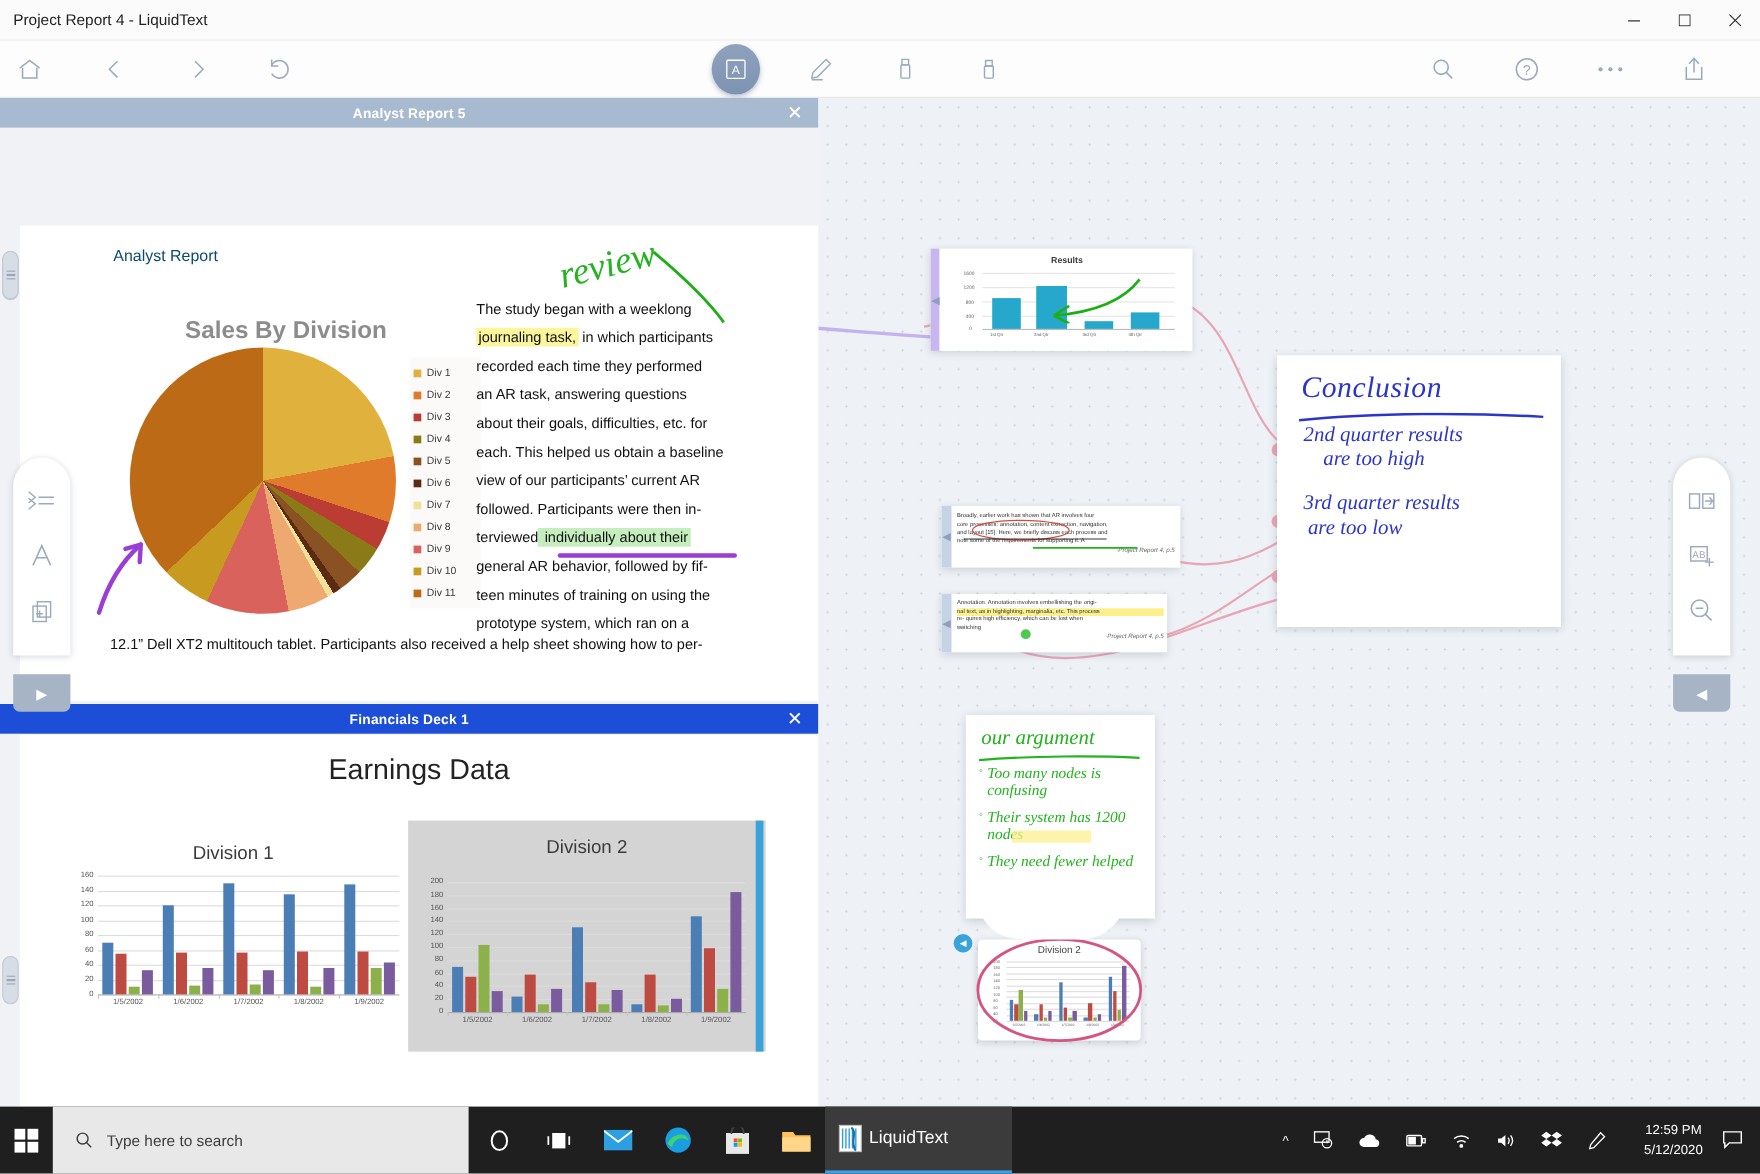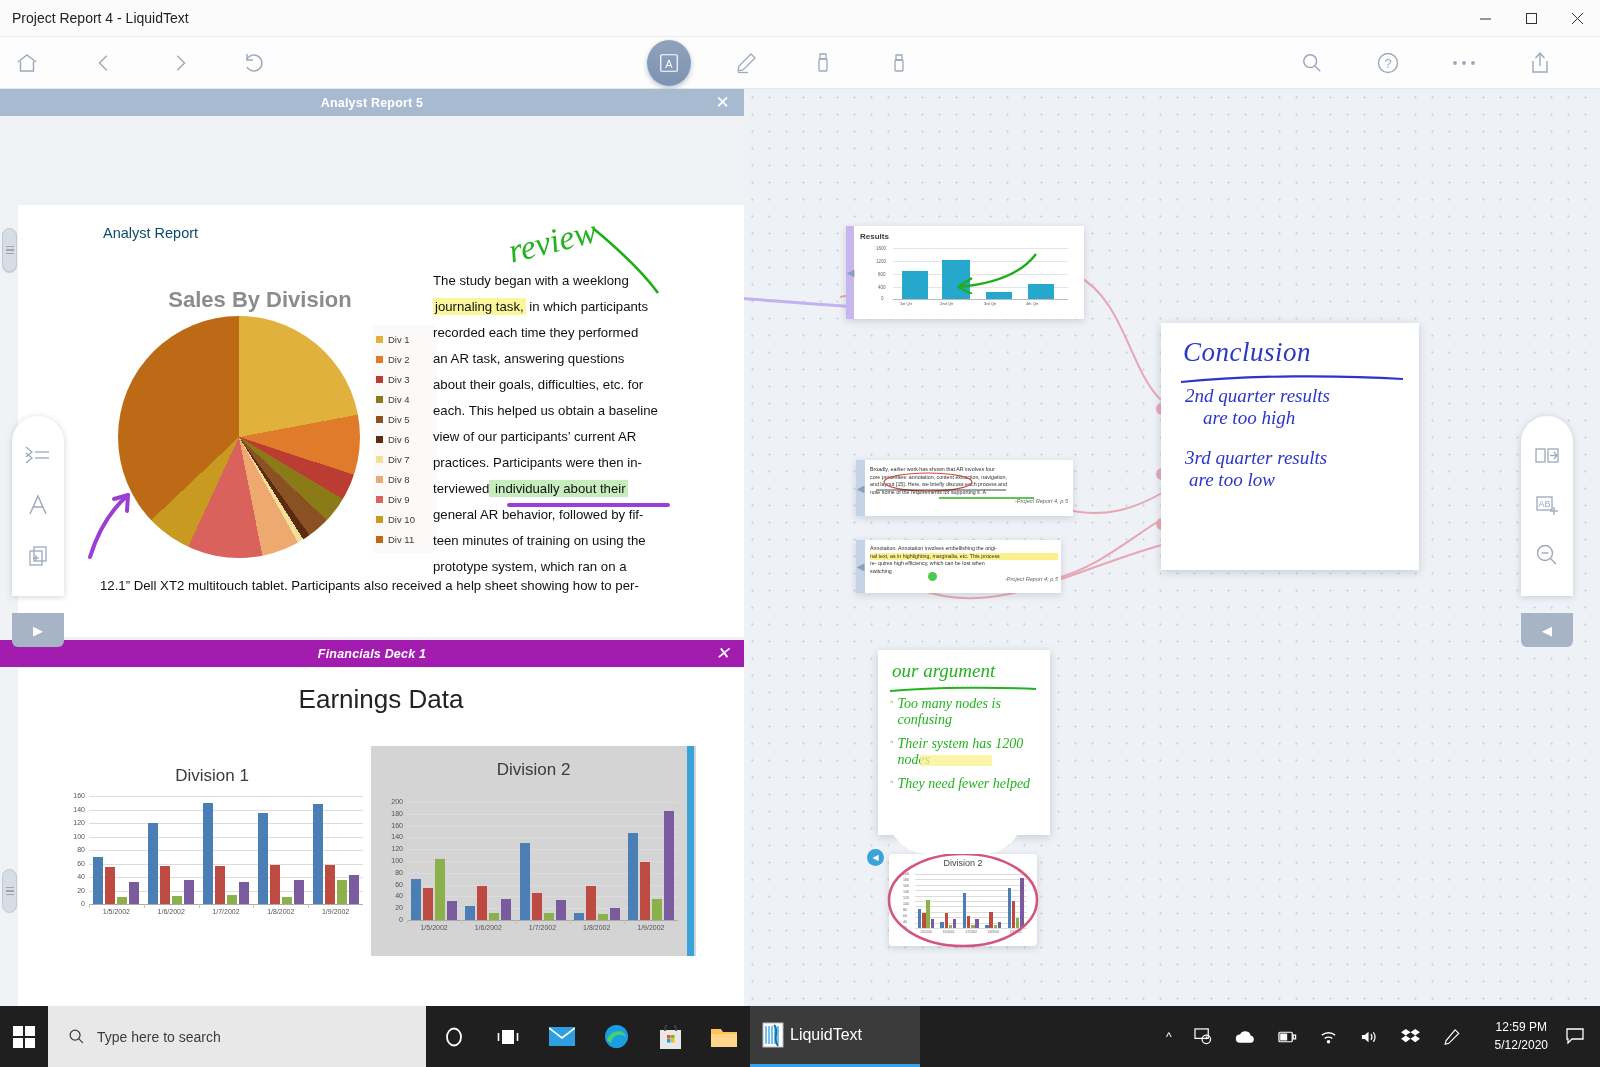--- a/index.html
+++ b/index.html
@@ -55,21 +55,21 @@
   .docpane {
     position:absolute; left:0px; top:89px; width:744px; height:917px;
     background:#f0f2f5; overflow:hidden;
   }
   .doc-header {
     position:relative; width:744px; height:27px;
     background:#a8bacf; color:#fff;
     display:flex; align-items:center; justify-content:center;
     font-size:12.5px; font-weight:bold; letter-spacing:.2px;
   }
-  .doc-header.rose { background:#a21caf;font-style:italic; }
+  .doc-header.rose { background:#1d4ed8; }
   .doc-close {
     position:absolute; right:14px; top:3px; font-size:17px; color:#fff; font-weight:300;
   }
   .docpage { background:#fff; position:relative; }
 
   
   .doc1 { position:absolute; left:18px; top:116px; width:726px; height:432px; background:#fff; }
   .doc1-label { position:absolute; left:85px; top:20px; font-size:14.5px; color:#0c4a6e; }
   .pie-title {
     position:absolute; left:127px; top:82px; width:230px; text-align:center;
@@ -288,21 +288,21 @@
     </svg>
 
     <svg style="position:absolute;left:-80px;top:150px;width:250px;height:90px;pointer-events:none">
       <path d="M8,56 C60,56 120,64 196,68" stroke="#c4b2ef" stroke-width="3" fill="none"></path>
       <circle cx="196" cy="68" r="7" fill="#a855e8"></circle>
     </svg>
 
     <div class="card" style="left:102px; top:137px; width:238px; height:93px;">
       <div class="card-tab" style="background:#c8b6ef; width:8px;"></div>
       <div class="card-chev" style="left:-1px;">◀</div>
-      <div style="position:absolute;left:14px;top:6px;width:220px;text-align:left;font-size:8px;font-weight:bold;color:#3b3b3b;">Results</div>
+      <div style="position:absolute;left:14px;top:6px;width:220px;text-align:center;font-size:8px;font-weight:bold;color:#3b3b3b;">Results</div>
 
       <div style="position:absolute;left:30px;top:18px;width:200px;height:62px;">
         <div style="position:absolute;left:0;top:2px;font-size:4.5px;color:#666">1600</div>
         <div style="position:absolute;left:0;top:15px;font-size:4.5px;color:#666">1200</div>
         <div style="position:absolute;left:2px;top:28px;font-size:4.5px;color:#666">800</div>
         <div style="position:absolute;left:2px;top:41px;font-size:4.5px;color:#666">400</div>
         <div style="position:absolute;left:5px;top:52px;font-size:4.5px;color:#666">0</div>
         <div style="position:absolute;left:17px;top:4px;width:175px;height:1px;background:#e5e5e5"></div>
         <div style="position:absolute;left:17px;top:17px;width:175px;height:1px;background:#e5e5e5"></div>
         <div style="position:absolute;left:17px;top:30px;width:175px;height:1px;background:#e5e5e5"></div>
@@ -535,21 +535,21 @@
       </svg>
 
       <div class="bodytext">
         <div>The study began with a weeklong</div>
         <div><span class="hl-yellow">journaling task,</span><span> in which participants</span></div>
         <div>recorded each time they performed</div>
         <div>an AR task, answering questions</div>
         <div>about their goals, difficulties, etc. for</div>
         <div>each. This helped us obtain a baseline</div>
         <div>view of our participants’ current AR</div>
-        <div>practices. Participants were then in-</div>
+        <div>followed. Participants were then in-</div>
         <div><span>terviewed</span><span class="hl-green"> individually about their</span></div>
         <div>general AR behavior, followed by fif-</div>
         <div>teen minutes of training on using the</div>
         <div>prototype system, which ran on a</div>
       </div>
       <div class="ul-purple"></div>
 
       <div class="bodytext2">
         <div>12.1” Dell XT2 multitouch tablet. Participants also received a help sheet showing how to per-</div>
       </div>

